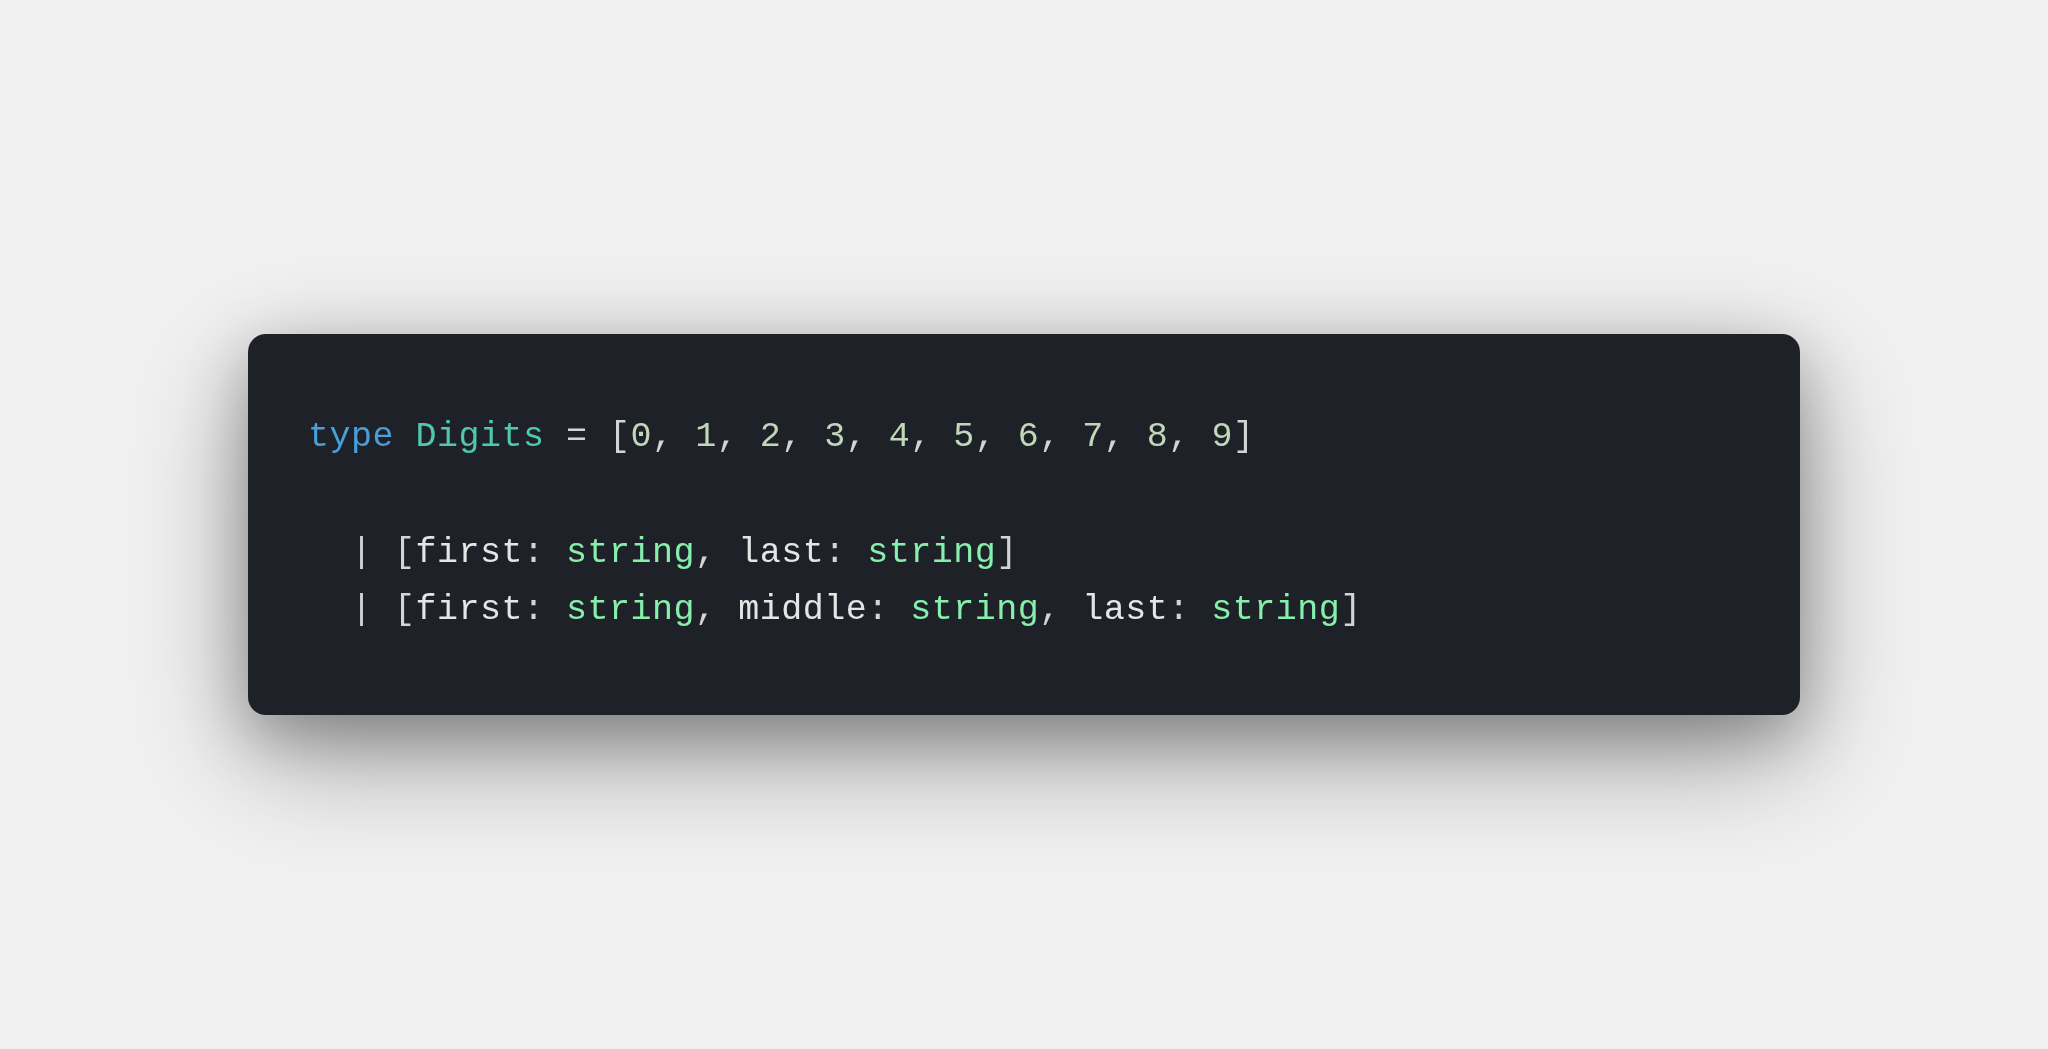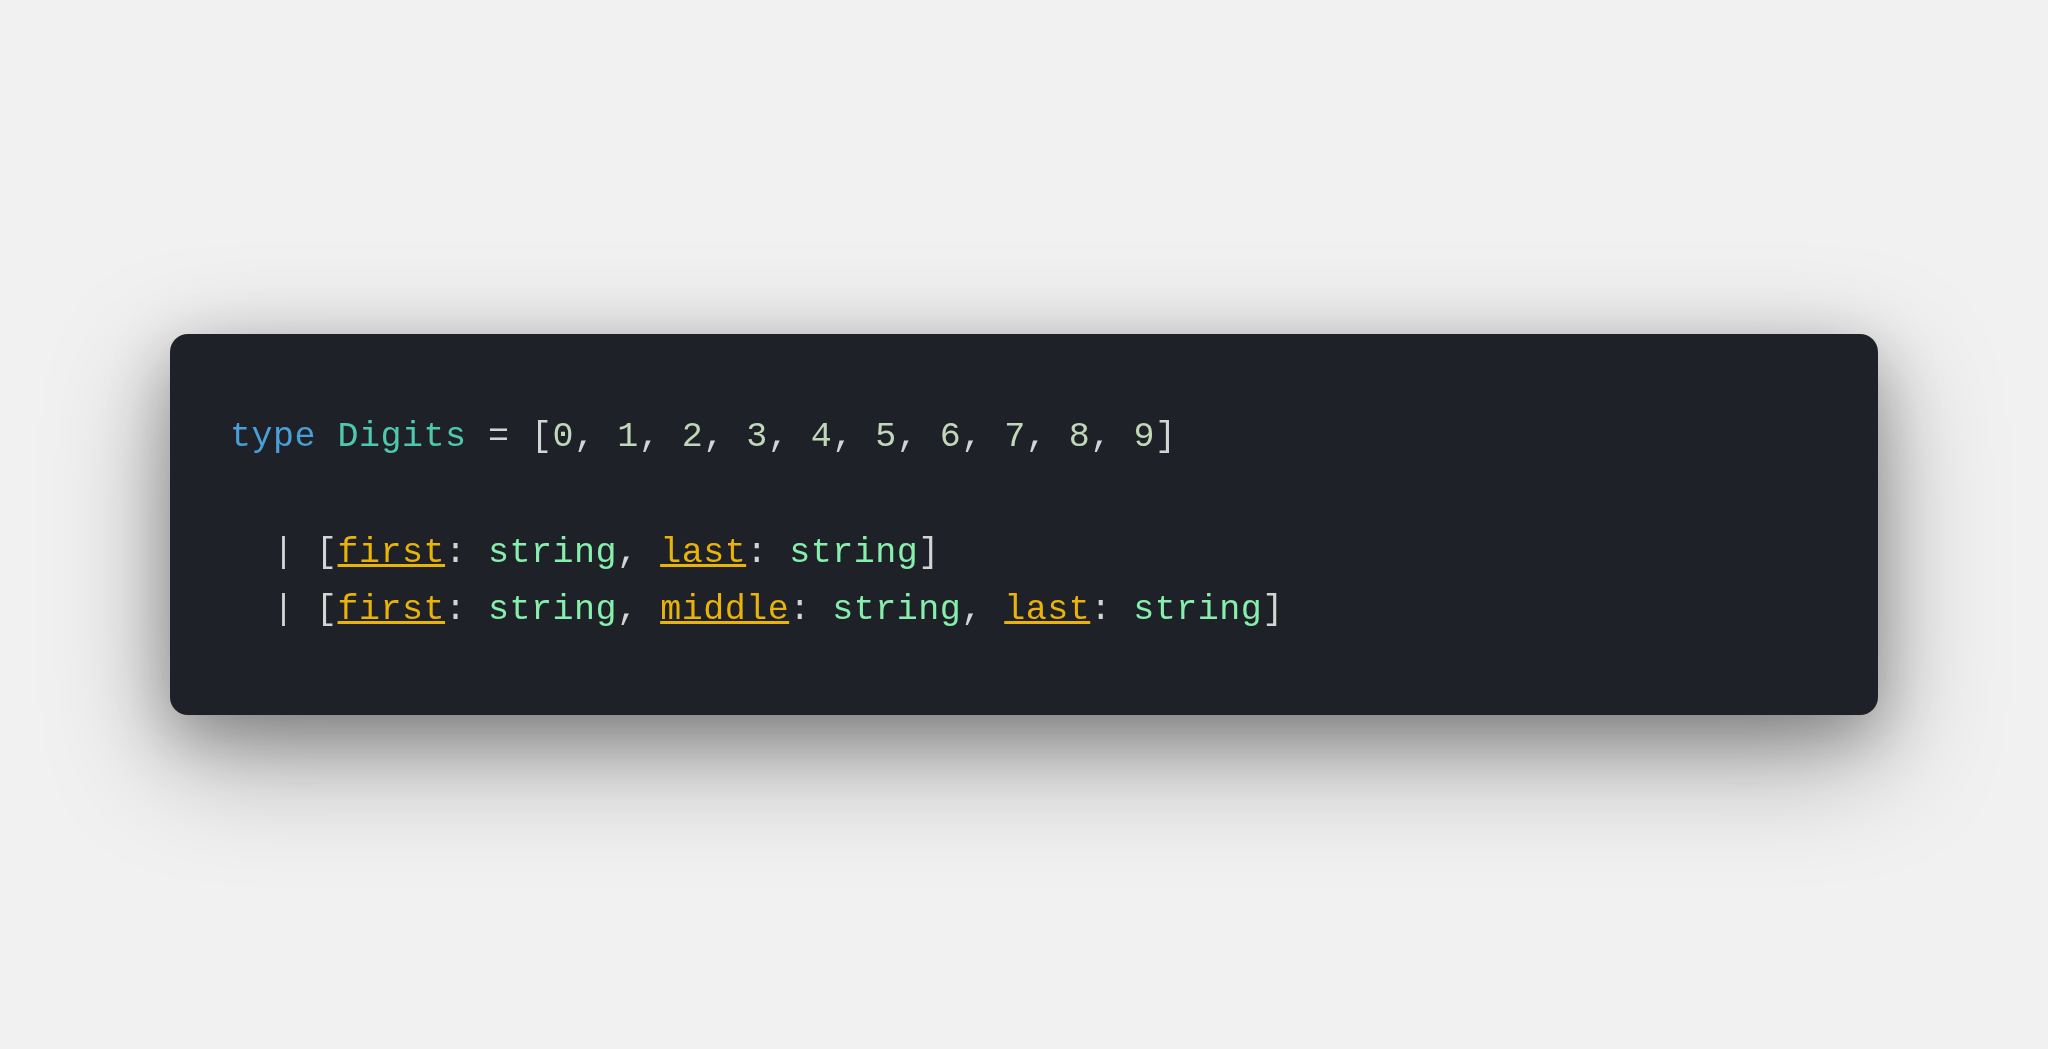--- a/index.html
+++ b/index.html
@@ -15,21 +15,21 @@
       display: flex;
       align-items: center;
       justify-content: center;
       font-family: "SF Mono", "Monaco", "Menlo", "Consolas", "Courier New", monospace;
     }
     
     .code-block {
       background: #1e2127;
       border-radius: 18px;
       padding: 75px 60px 75px 60px;
-      width: 1708px;
+      width: 1552px;
       box-shadow: 0 40px 120px rgba(0, 0, 0, 0.35), 0 20px 60px rgba(0, 0, 0, 0.25);
       font-size: 35px;
       line-height: 1.65;
       font-weight: 500;
       letter-spacing: 0.5px;
     }
     
     .code-line {
       white-space: pre;
       color: #d4d4d4;
@@ -37,21 +37,21 @@
     
     .blank-line {
       height: 1.65em;
     }
     
     .kw { color: #4a9fd8; }
     .type-name { color: #4ec9b0; }
     .op { color: #d4d4d4; }
     .punct { color: #d4d4d4; }
     .num { color: #c1d7b9; }
-    .label { color: #eab308; text-decoration: underline; }
+    .label { color: #e5e5e5; }
     .type { color: #86efac; }
   </style>
 </head>
 <body>
 
 <div class="code-block">
   <div class="code-line"><span class="kw">type</span> <span class="type-name">Digits</span><span class="op"> = </span><span class="punct">[</span><span class="num">0</span><span class="punct">, </span><span class="num">1</span><span class="punct">, </span><span class="num">2</span><span class="punct">, </span><span class="num">3</span><span class="punct">, </span><span class="num">4</span><span class="punct">, </span><span class="num">5</span><span class="punct">, </span><span class="num">6</span><span class="punct">, </span><span class="num">7</span><span class="punct">, </span><span class="num">8</span><span class="punct">, </span><span class="num">9</span><span class="punct">]</span></div>
   <div class="blank-line"></div>
   <div class="code-line"><span class="punct">  | [</span><span class="label">first</span><span class="punct">: </span><span class="type">string</span><span class="punct">, </span><span class="label">last</span><span class="punct">: </span><span class="type">string</span><span class="punct">]</span></div>
   <div class="code-line"><span class="punct">  | [</span><span class="label">first</span><span class="punct">: </span><span class="type">string</span><span class="punct">, </span><span class="label">middle</span><span class="punct">: </span><span class="type">string</span><span class="punct">, </span><span class="label">last</span><span class="punct">: </span><span class="type">string</span><span class="punct">]</span></div>

